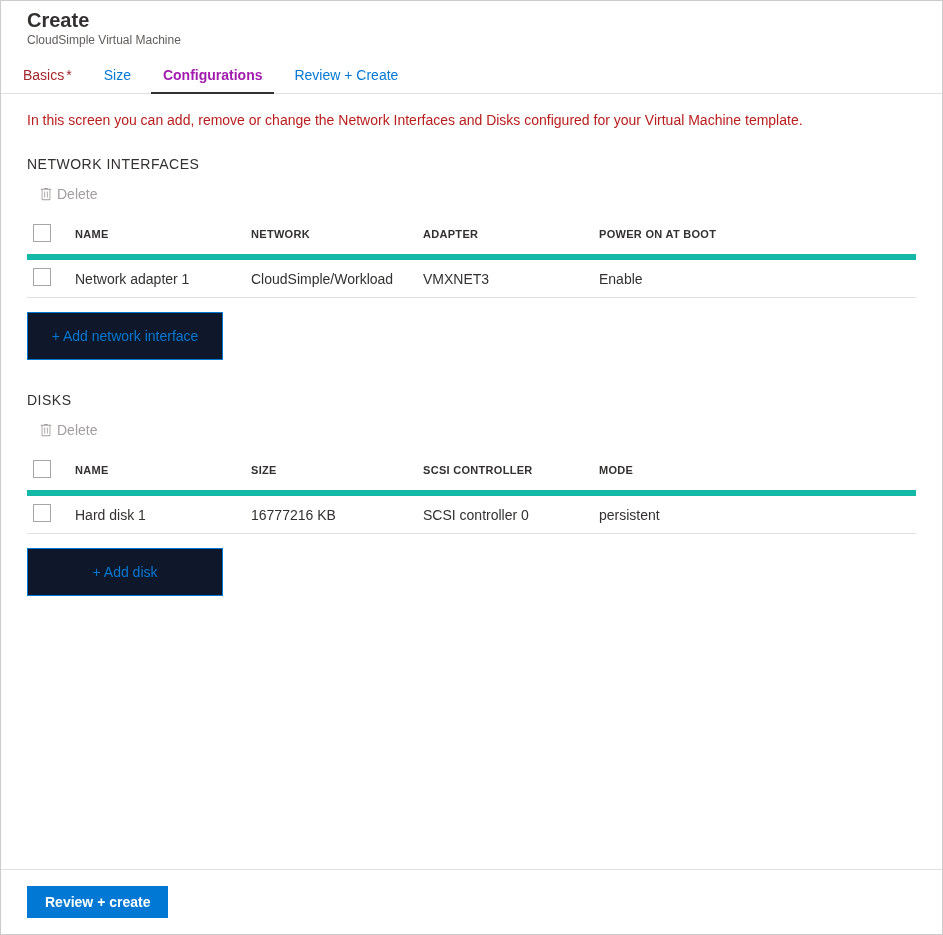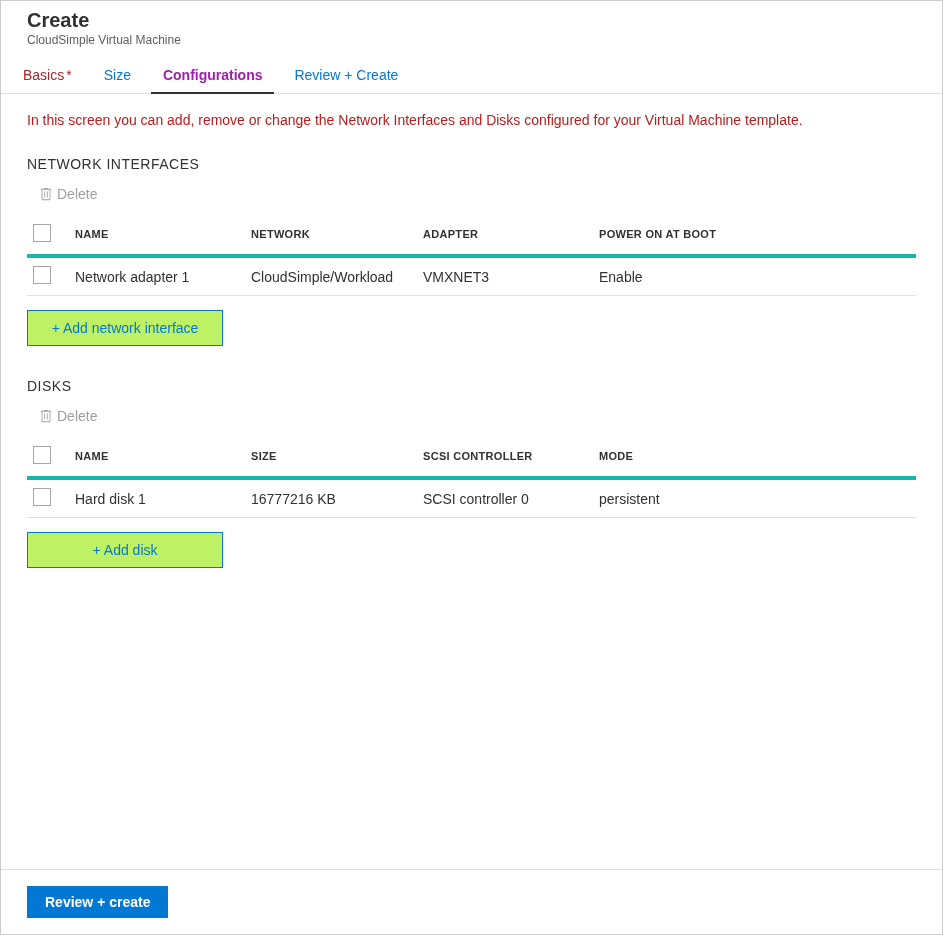--- a/index.html
+++ b/index.html
@@ -103,21 +103,21 @@
       width: 100%;
       border-collapse: collapse;
     }
     .table th {
       text-align: left;
       font-size: 11px;
       font-weight: 600;
       letter-spacing: 0.3px;
       color: #323130;
       padding: 10px 8px 10px 8px;
-      border-bottom: 4px solid #14b8a6;
+      border-bottom: 6px solid #14b8a6;
       margin-left: 17px;
     }
     .table th.checkbox-col, .table td.checkbox-col {
       width: 40px;
       padding-left: 6px;
       padding-right: 6px;
     }
     .table td {
       font-size: 14px;
       color: #323130;
@@ -131,23 +131,23 @@
       background: #ffffff;
       display: inline-block;
       cursor: pointer;
     }
     .add-button {
       display: inline-flex;
       align-items: center;
       justify-content: center;
       border: 1px solid #0078d4;
       color: #0078d4;
-      background: #bef264;
-      font-size: 14px;
-      height: 36px;
+      background: #0f172a;
+      font-size: 14px;
+      height: 48px;
       min-width: 196px;
       padding: 0 14px;
       margin-top: 14px;
       cursor: pointer;
     }
     .section {
       margin-bottom: 32px;
     }
     .footer {
       border-top: 1px solid #e1e1e1;

